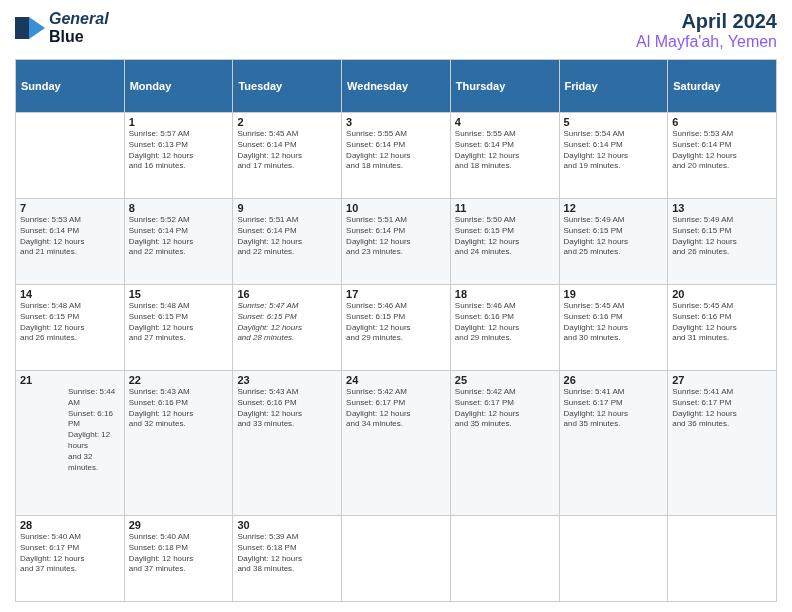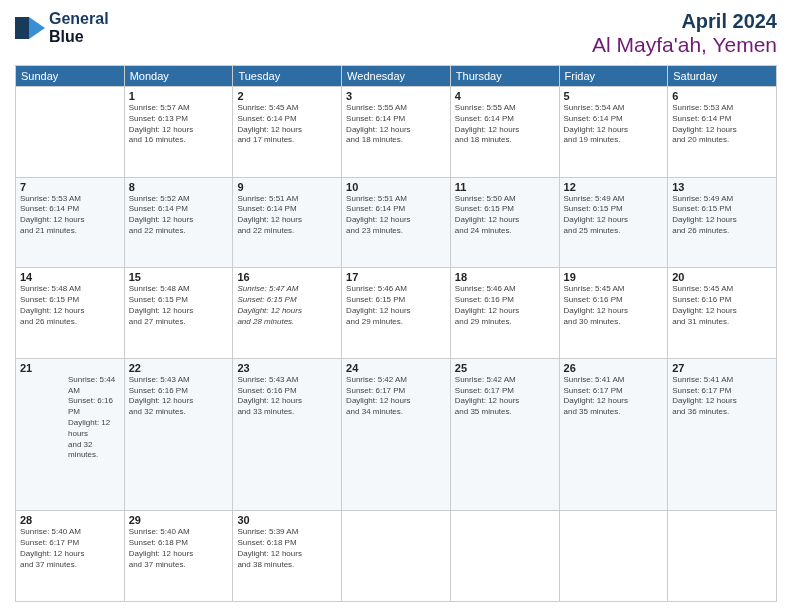--- a/index.html
+++ b/index.html
@@ -30,35 +30,35 @@
     }
     .title-block {
       text-align: right;
     }
     .month-title {
       font-size: 20px;
       font-weight: bold;
       color: #1a3a5c;
     }
     .location-title {
-      font-size: 21px;
-      color: #701a75;
+      font-size: 16px;
+      color: #8b5cf6;
     }
     .calendar {
       width: 100%;
       border-collapse: collapse;
       flex: 1;
     }
     .calendar th {
       background-color: #2e6da4;
       color: #fff;
       font-size: 11px;
-      font-weight: normal;
+      font-weight: bold;
       text-align: left;
-      padding: 4px 5px;
+      padding: 20px 5px;
       border: 1px solid #ccc;
     }
     .calendar td {
       vertical-align: top;
       border: 1px solid #ccc;
       padding: 3px 4px;
       font-size: 8.5px;
       color: #333;
       background: #fff;
       width: calc(100% / 7);
@@ -93,21 +93,21 @@
 
 <div class="page">
   <div class="header">
     <div class="logo">
       <div style="display:flex;align-items:center;gap:4px;">
         <svg width="30" height="22" viewBox="0 0 30 22">
           <rect x="0" y="0" width="14" height="22" fill="#1a3a5c"></rect>
           <polygon points="14,0 30,11 14,22" fill="#3a8fd4"></polygon>
         </svg>
         <div>
-          <div style="font-size:16px;font-weight:bold;color:#1a3a5c;line-height:1.1;">General</div>
+          <div style="font-size:16px;font-weight:bold;color:#1a3a5c;line-height:1.1;font-style:italic;">General</div>
           <div style="font-size:16px;font-weight:bold;color:#0f172a;line-height:1.1;">Blue</div>
         </div>
       </div>
     </div>
     <div class="title-block">
       <div class="month-title">April 2024</div>
       <div class="location-title">Al Mayfa'ah, Yemen</div>
     </div>
   </div>
 

